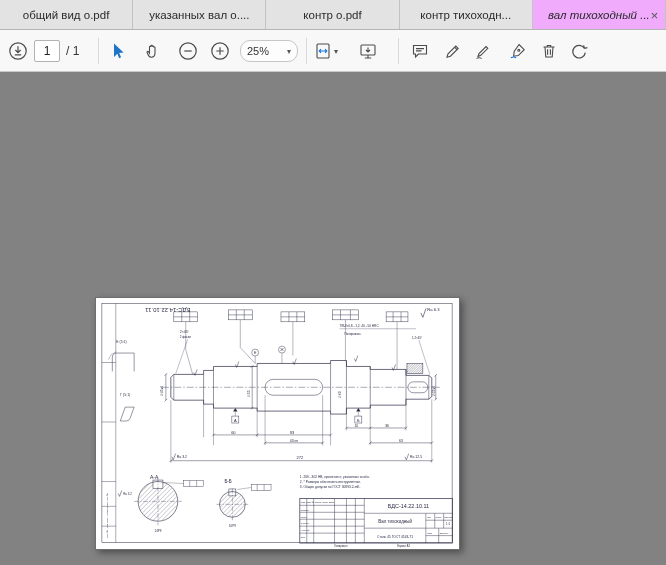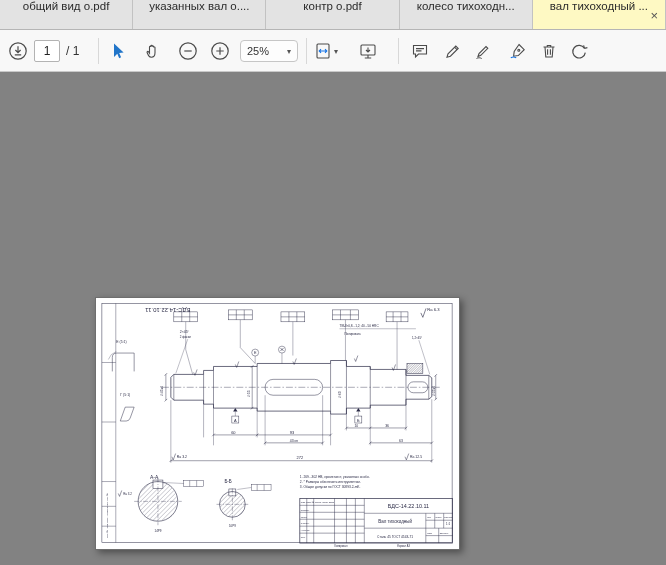--- a/index.html
+++ b/index.html
@@ -2,40 +2,40 @@
 <html><head>
 <meta charset="utf-8">
 <style>
   * { margin:0; padding:0; box-sizing:border-box; }
   html,body { width:666px; height:565px; overflow:hidden; font-family:"Liberation Sans",sans-serif; }
   .app { position:relative; width:666px; height:565px; background:#828282; }
 
   
   .tabbar { position:absolute; top:0; left:0; width:666px; height:30px; background:#d9d9d9;
             display:flex; border-bottom:1px solid #b5b5b5; }
-  .tab { flex:1 1 0; min-width:0; position:relative; display:flex; justify-content:center;
+  .tab { flex:1 1 0; min-width:0; position:relative; display:flex; align-items:center; justify-content:center;
          background:#e3e3e3; border-right:1px solid #c2c2c2; font-size:11.5px; color:#2b2b2b;
          white-space:nowrap; overflow:hidden; cursor:default; }
-  .tab.active { background:#fef9c3; }
+  .tab.active { background:#f0abfc;font-style:italic; }
   .tab .close { position:absolute; right:7px; top:50%; transform:translateY(-50%);
                 font-size:13px; color:#555; line-height:1; cursor:pointer; }
 
   
   .toolbar { position:absolute; top:30px; left:0; width:666px; height:42px; background:#f8f8f8;
              border-bottom:1px solid #c9c9c9; }
   .tbtn { position:absolute; top:9px; width:24px; height:24px; display:flex; align-items:center;
           justify-content:center; border-radius:3px; cursor:pointer; }
   .tbtn svg { display:block; }
   .sep { position:absolute; top:8px; width:1px; height:26px; background:#d8d8d8; }
   .page-input { position:absolute; left:34px; top:10px; width:26px; height:22px; background:#fff;
                 border:1px solid #b3b3b3; border-radius:2px; font-size:12px; color:#222;
                 text-align:center; line-height:20px; }
   .page-total { position:absolute; left:66px; top:14px; font-size:12px; color:#333; }
   .zoom-combo { position:absolute; left:240px; top:10px; width:58px; height:22px; background:#fdfdfd;
-                border:1px solid #c6c6c6; border-radius:4px; display:flex; align-items:center;
+                border:1px solid #c6c6c6; border-radius:10px; display:flex; align-items:center;
                 justify-content:space-between; padding:0 6px; font-size:11px; color:#333; cursor:pointer; }
   .caret { font-size:8px; color:#555; }
   .fit-caret { position:absolute; left:334px; top:17px; font-size:8px; color:#555; cursor:pointer; }
 
   
   .viewer { position:absolute; top:72px; left:0; width:666px; height:493px; background:#828282; overflow:hidden; }
   .page { position:absolute; left:95px; top:225px; width:365px; height:253px; background:#ffffff;
           border:1px solid #6e6e6e; box-shadow:3px 3px 7px rgba(0,0,0,0.40); }
   .page svg { display:block; }
 </style>
@@ -48,21 +48,21 @@
     <div class="tab">
       <span>общий вид o.pdf</span>
     </div>
     <div class="tab">
       <span>указанных вал o....</span>
     </div>
     <div class="tab">
       <span>контр o.pdf</span>
     </div>
     <div class="tab">
-      <span>колесо тихоходн...</span>
+      <span>контр тихоходн...</span>
     </div>
     <div class="tab active">
       <span>вал тихоходный ...</span>
       <span class="close">×</span>
     </div>
   </div>
 
   <div class="toolbar">
 
     <div class="tbtn" style="left:6px;">

